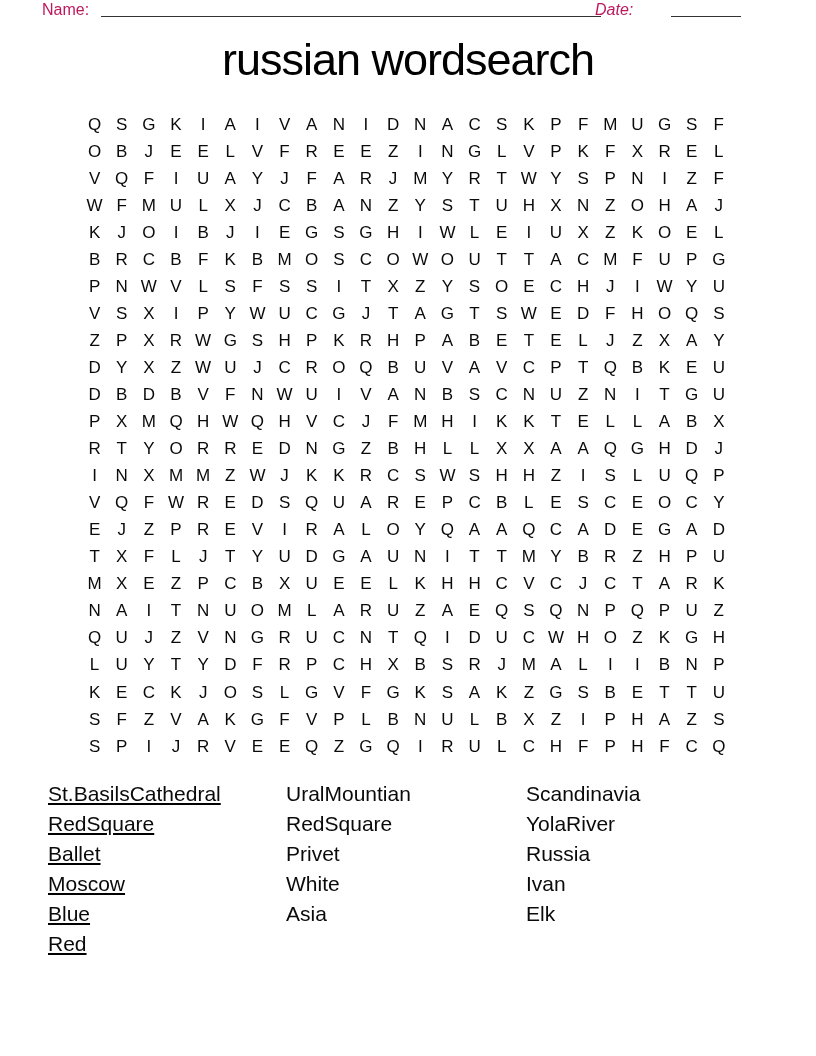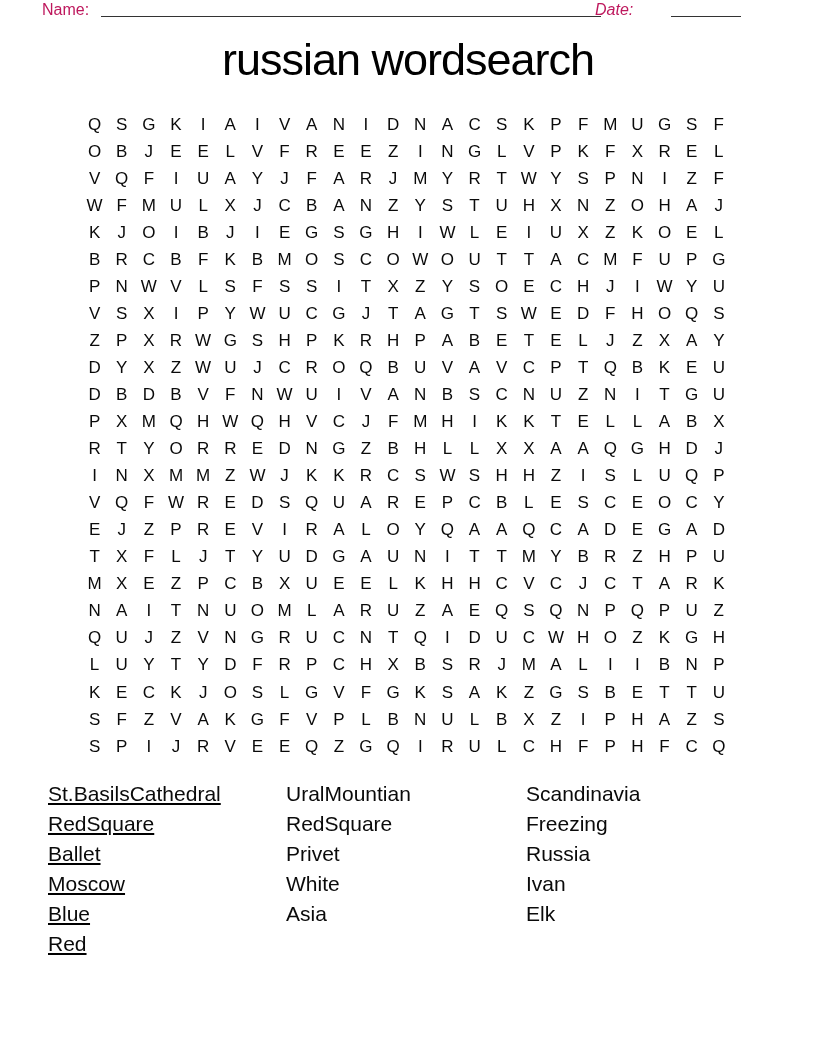--- a/index.html
+++ b/index.html
@@ -656,18 +656,18 @@
     </div>
   <div class="word-col word-col-2">
       <div class="word">UralMountian</div>
       <div class="word">RedSquare</div>
       <div class="word">Privet</div>
       <div class="word">White</div>
       <div class="word">Asia</div>
     </div>
   <div class="word-col word-col-3">
       <div class="word">Scandinavia</div>
-      <div class="word">Freezing</div>
+      <div class="word">YolaRiver</div>
       <div class="word">Russia</div>
       <div class="word">Ivan</div>
       <div class="word">Elk</div>
     </div>
 </div>
 
 </body></html>

